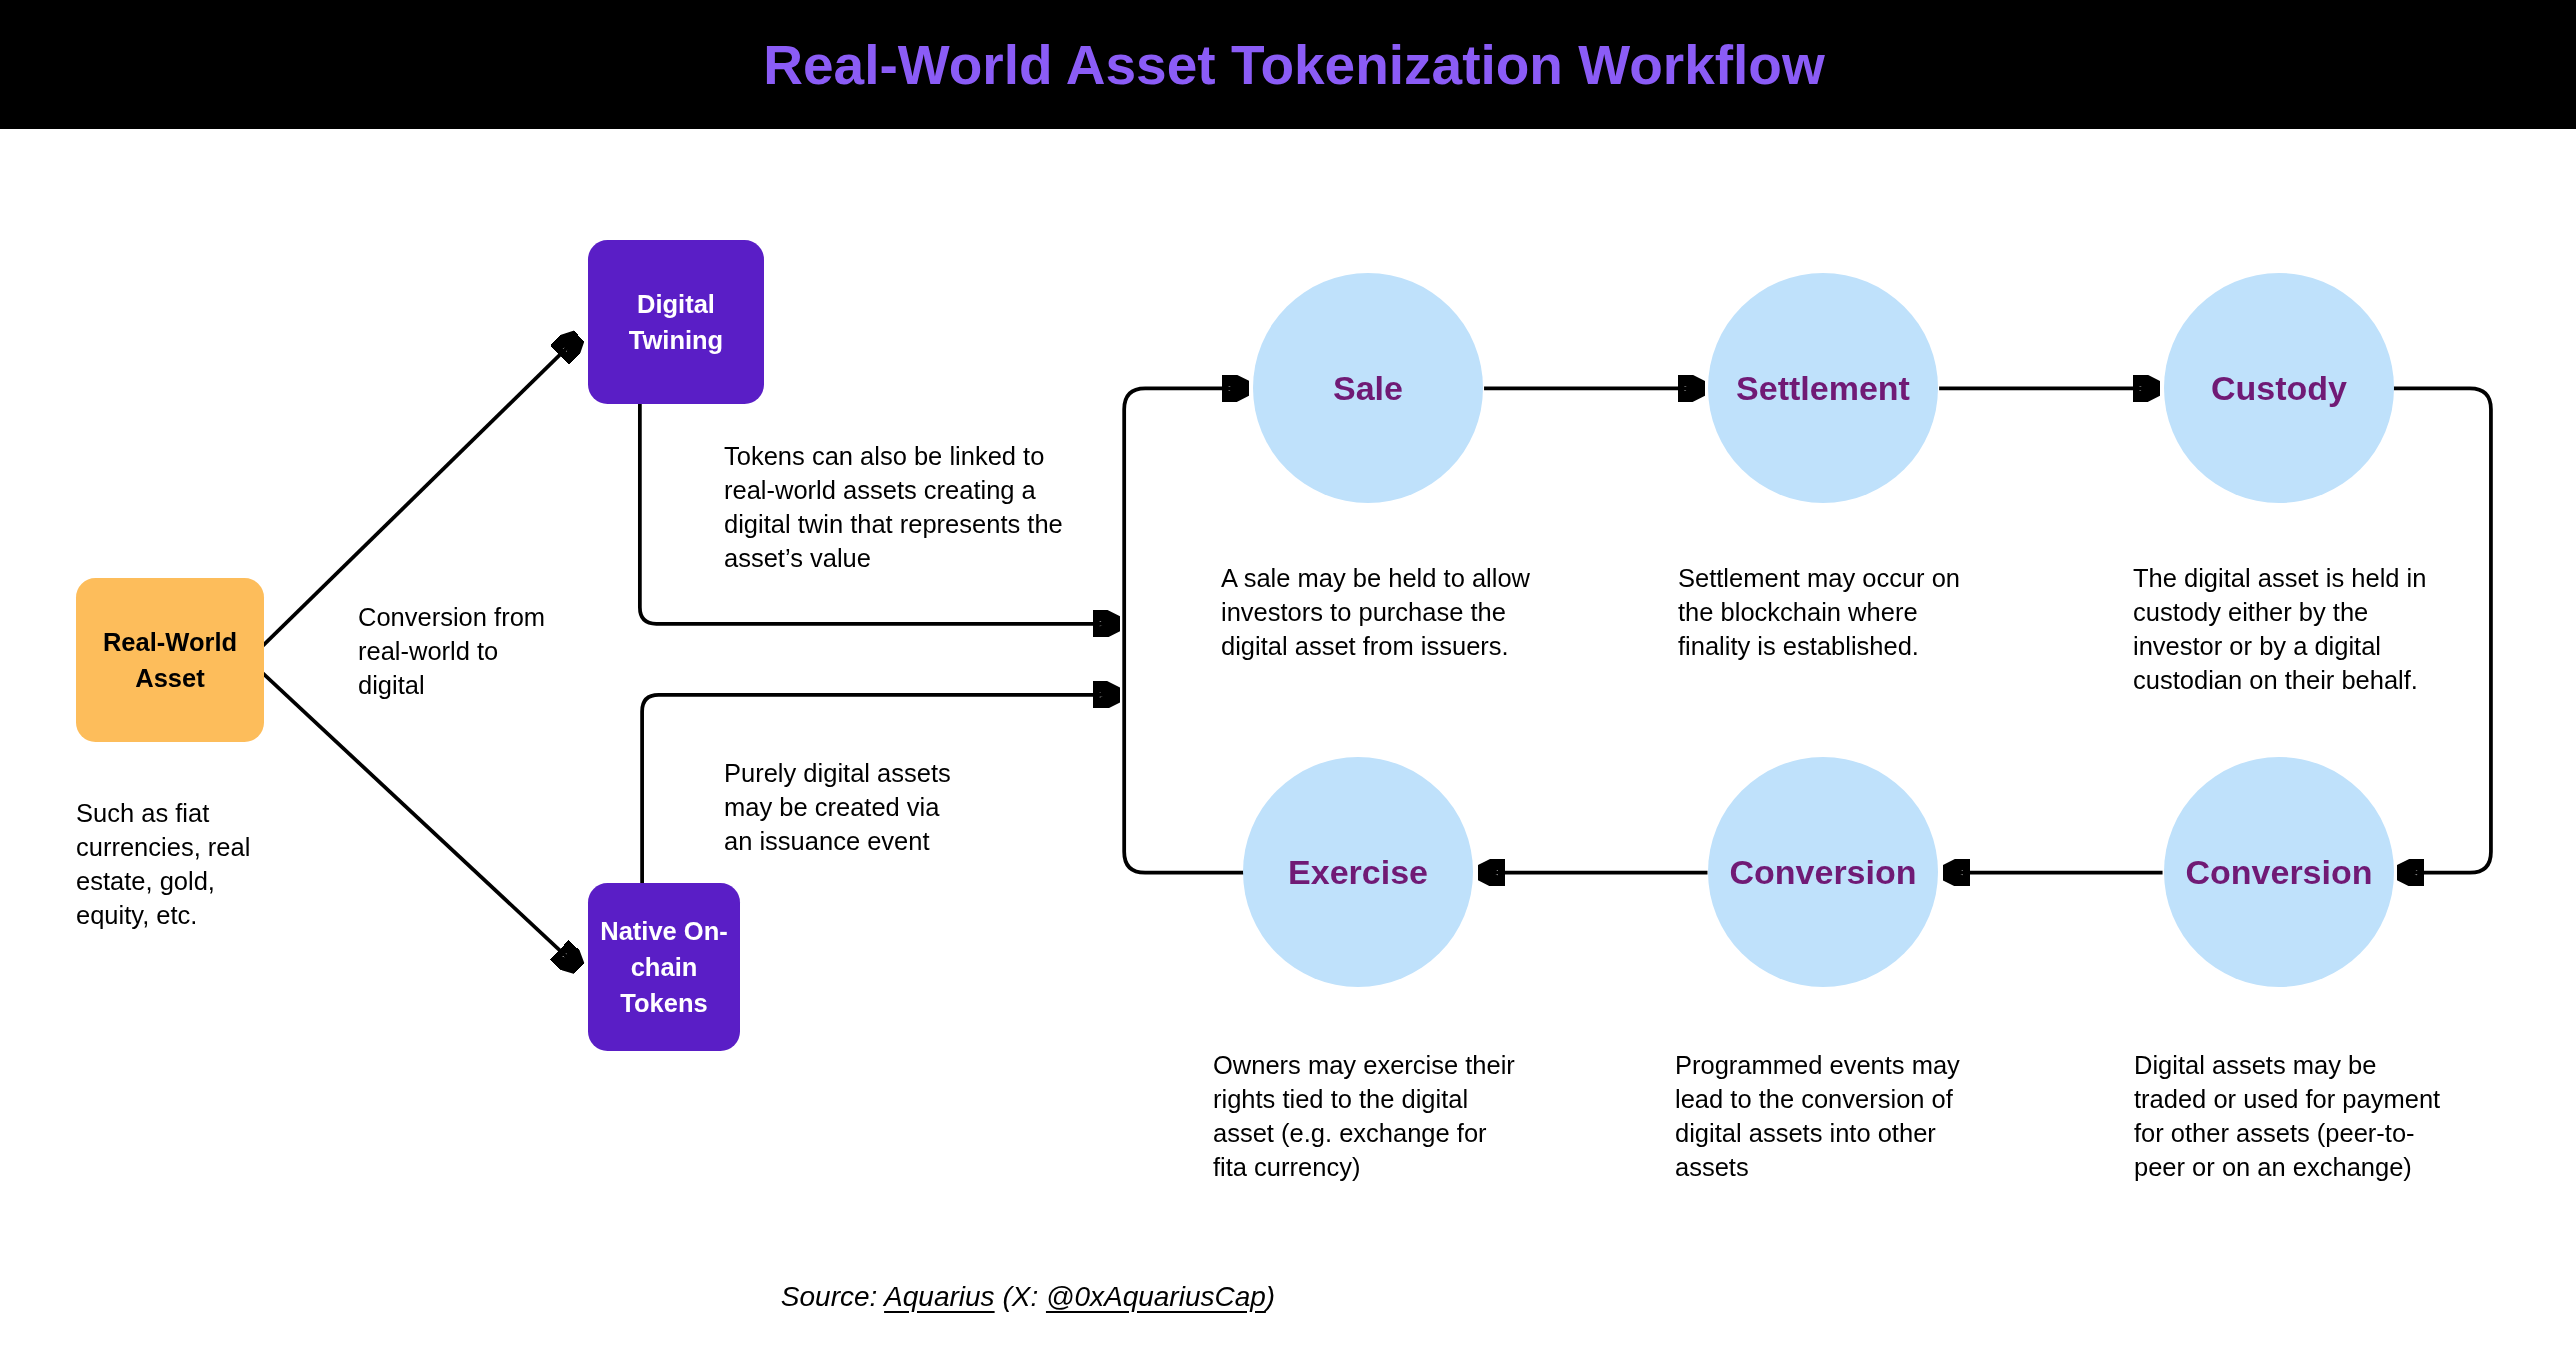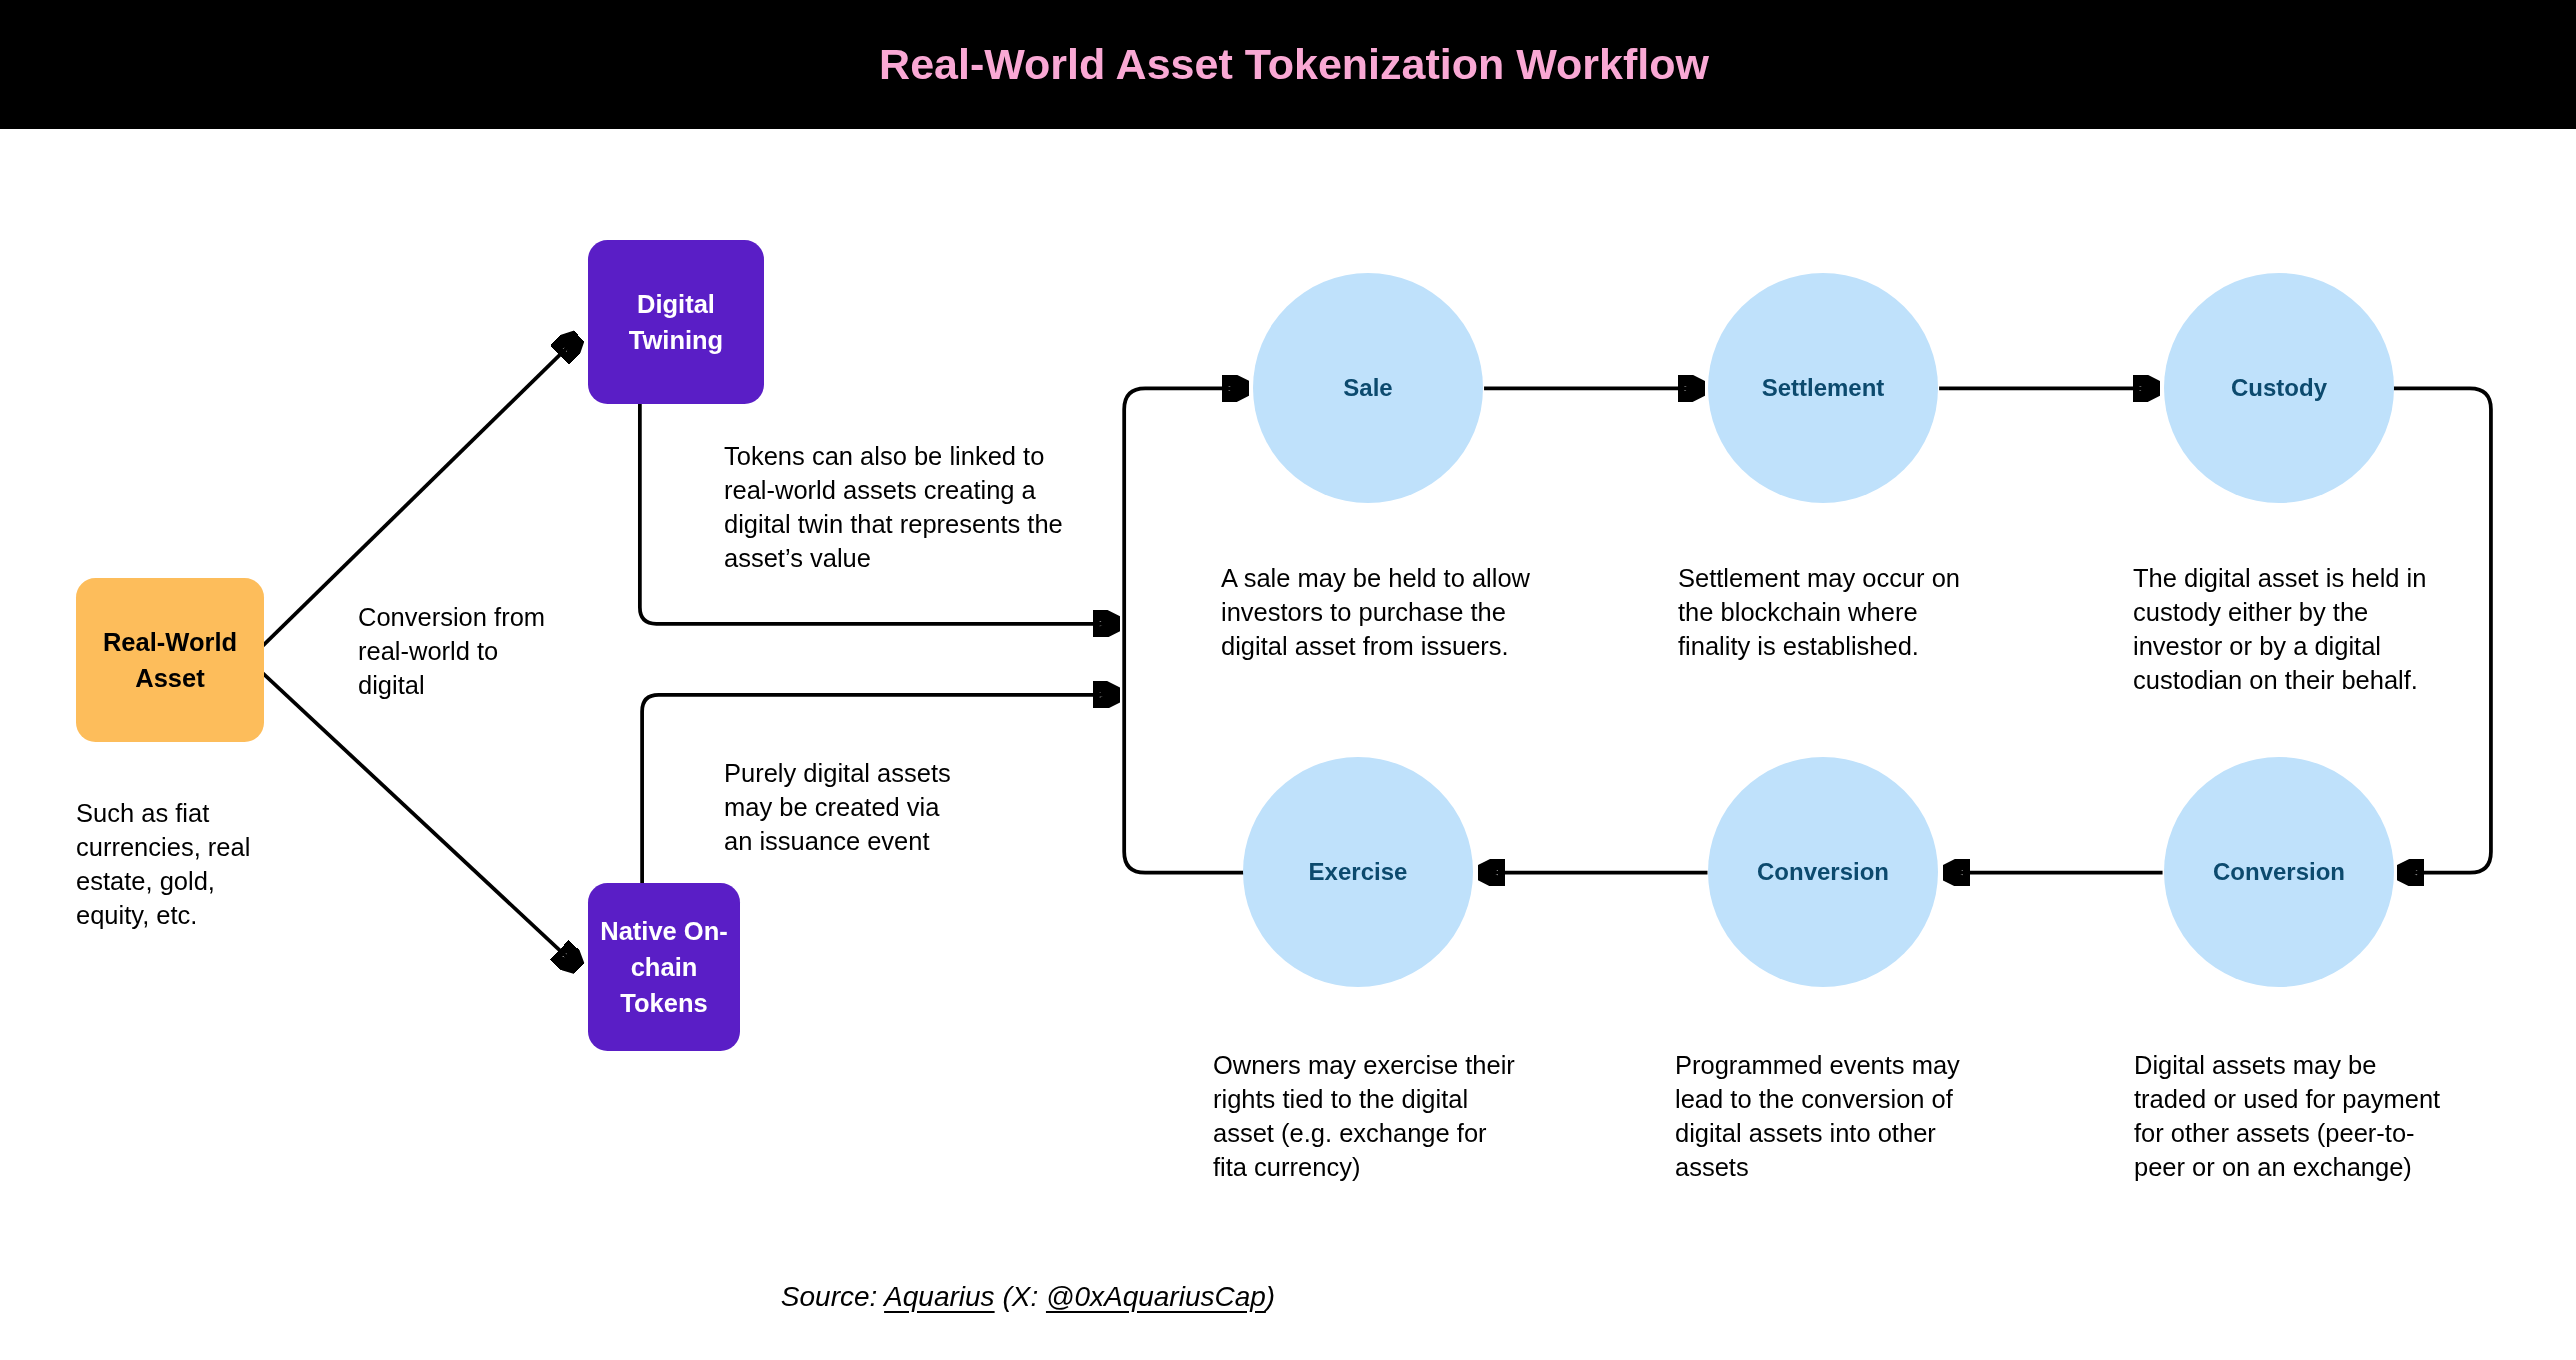--- a/index.html
+++ b/index.html
@@ -1,30 +1,30 @@
 <!DOCTYPE html>
 <html style="font-size:12px"><head>
 <meta charset="utf-8">
 <style>
   html,body{margin:0;padding:0;background:#fff;}
   .canvas{position:relative;width:2576px;height:1360px;overflow:hidden;background:#fff;
           font-family:"Liberation Sans","DejaVu Sans",sans-serif;color:#000;}
   .header{position:absolute;left:0;top:0;width:2576px;height:129px;background:var(--header-bg,#000);
           display:flex;align-items:center;justify-content:center;}
-  .title{color:#f9a8d4;font-size:43px;font-weight:bold;letter-spacing:0px;margin-left:12px;}
+  .title{color:#8b5cf6;font-size:55px;font-weight:bold;letter-spacing:0px;margin-left:12px;}
   svg.connectors{position:absolute;left:0;top:0;width:2576px;height:1360px;}
   svg.connectors path{stroke:#000;stroke-width:5;fill:none;}
   .box{position:absolute;border-radius:19.5px;display:flex;align-items:center;justify-content:center;
        text-align:center;white-space:pre-line;font-weight:bold;font-size:25.5px;line-height:36px;}
   .box.start{left:76px;top:578px;width:188px;height:164px;background:var(--start-fill,#FDBD5B);color:#000;}
   .box.branch1{left:588px;top:240px;width:176px;height:164px;background:var(--branch-fill,#5A1EC6);color:#fff;}
   .box.branch2{left:588px;top:883px;width:152px;height:168px;background:var(--branch-fill,#5A1EC6);color:#fff;}
   .stage{position:absolute;width:230px;height:230px;border-radius:50%;background:var(--stage-fill,#BFE1FB);
          display:flex;align-items:center;justify-content:center;}
-  .stage-label{font-size:24px;font-weight:bold;color:#0c4a6e;}
+  .stage-label{font-size:34px;font-weight:bold;color:#701a75;}
   .note{position:absolute;font-size:25.5px;line-height:34px;white-space:pre-line;color:#000;width:495px;}
   .source{position:absolute;left:0;top:1281px;width:2056px;text-align:center;
           font-size:28px;font-style:italic;color:#000;}
   .source .u{text-decoration:underline;text-underline-offset:4.5px;}
 </style>
 </head>
 <body>
 
 <div class="canvas" style="--header-bg: #000000; --start-fill: #FDBD5B; --branch-fill: #5A1EC6; --stage-fill: #BFE1FB;">
 

